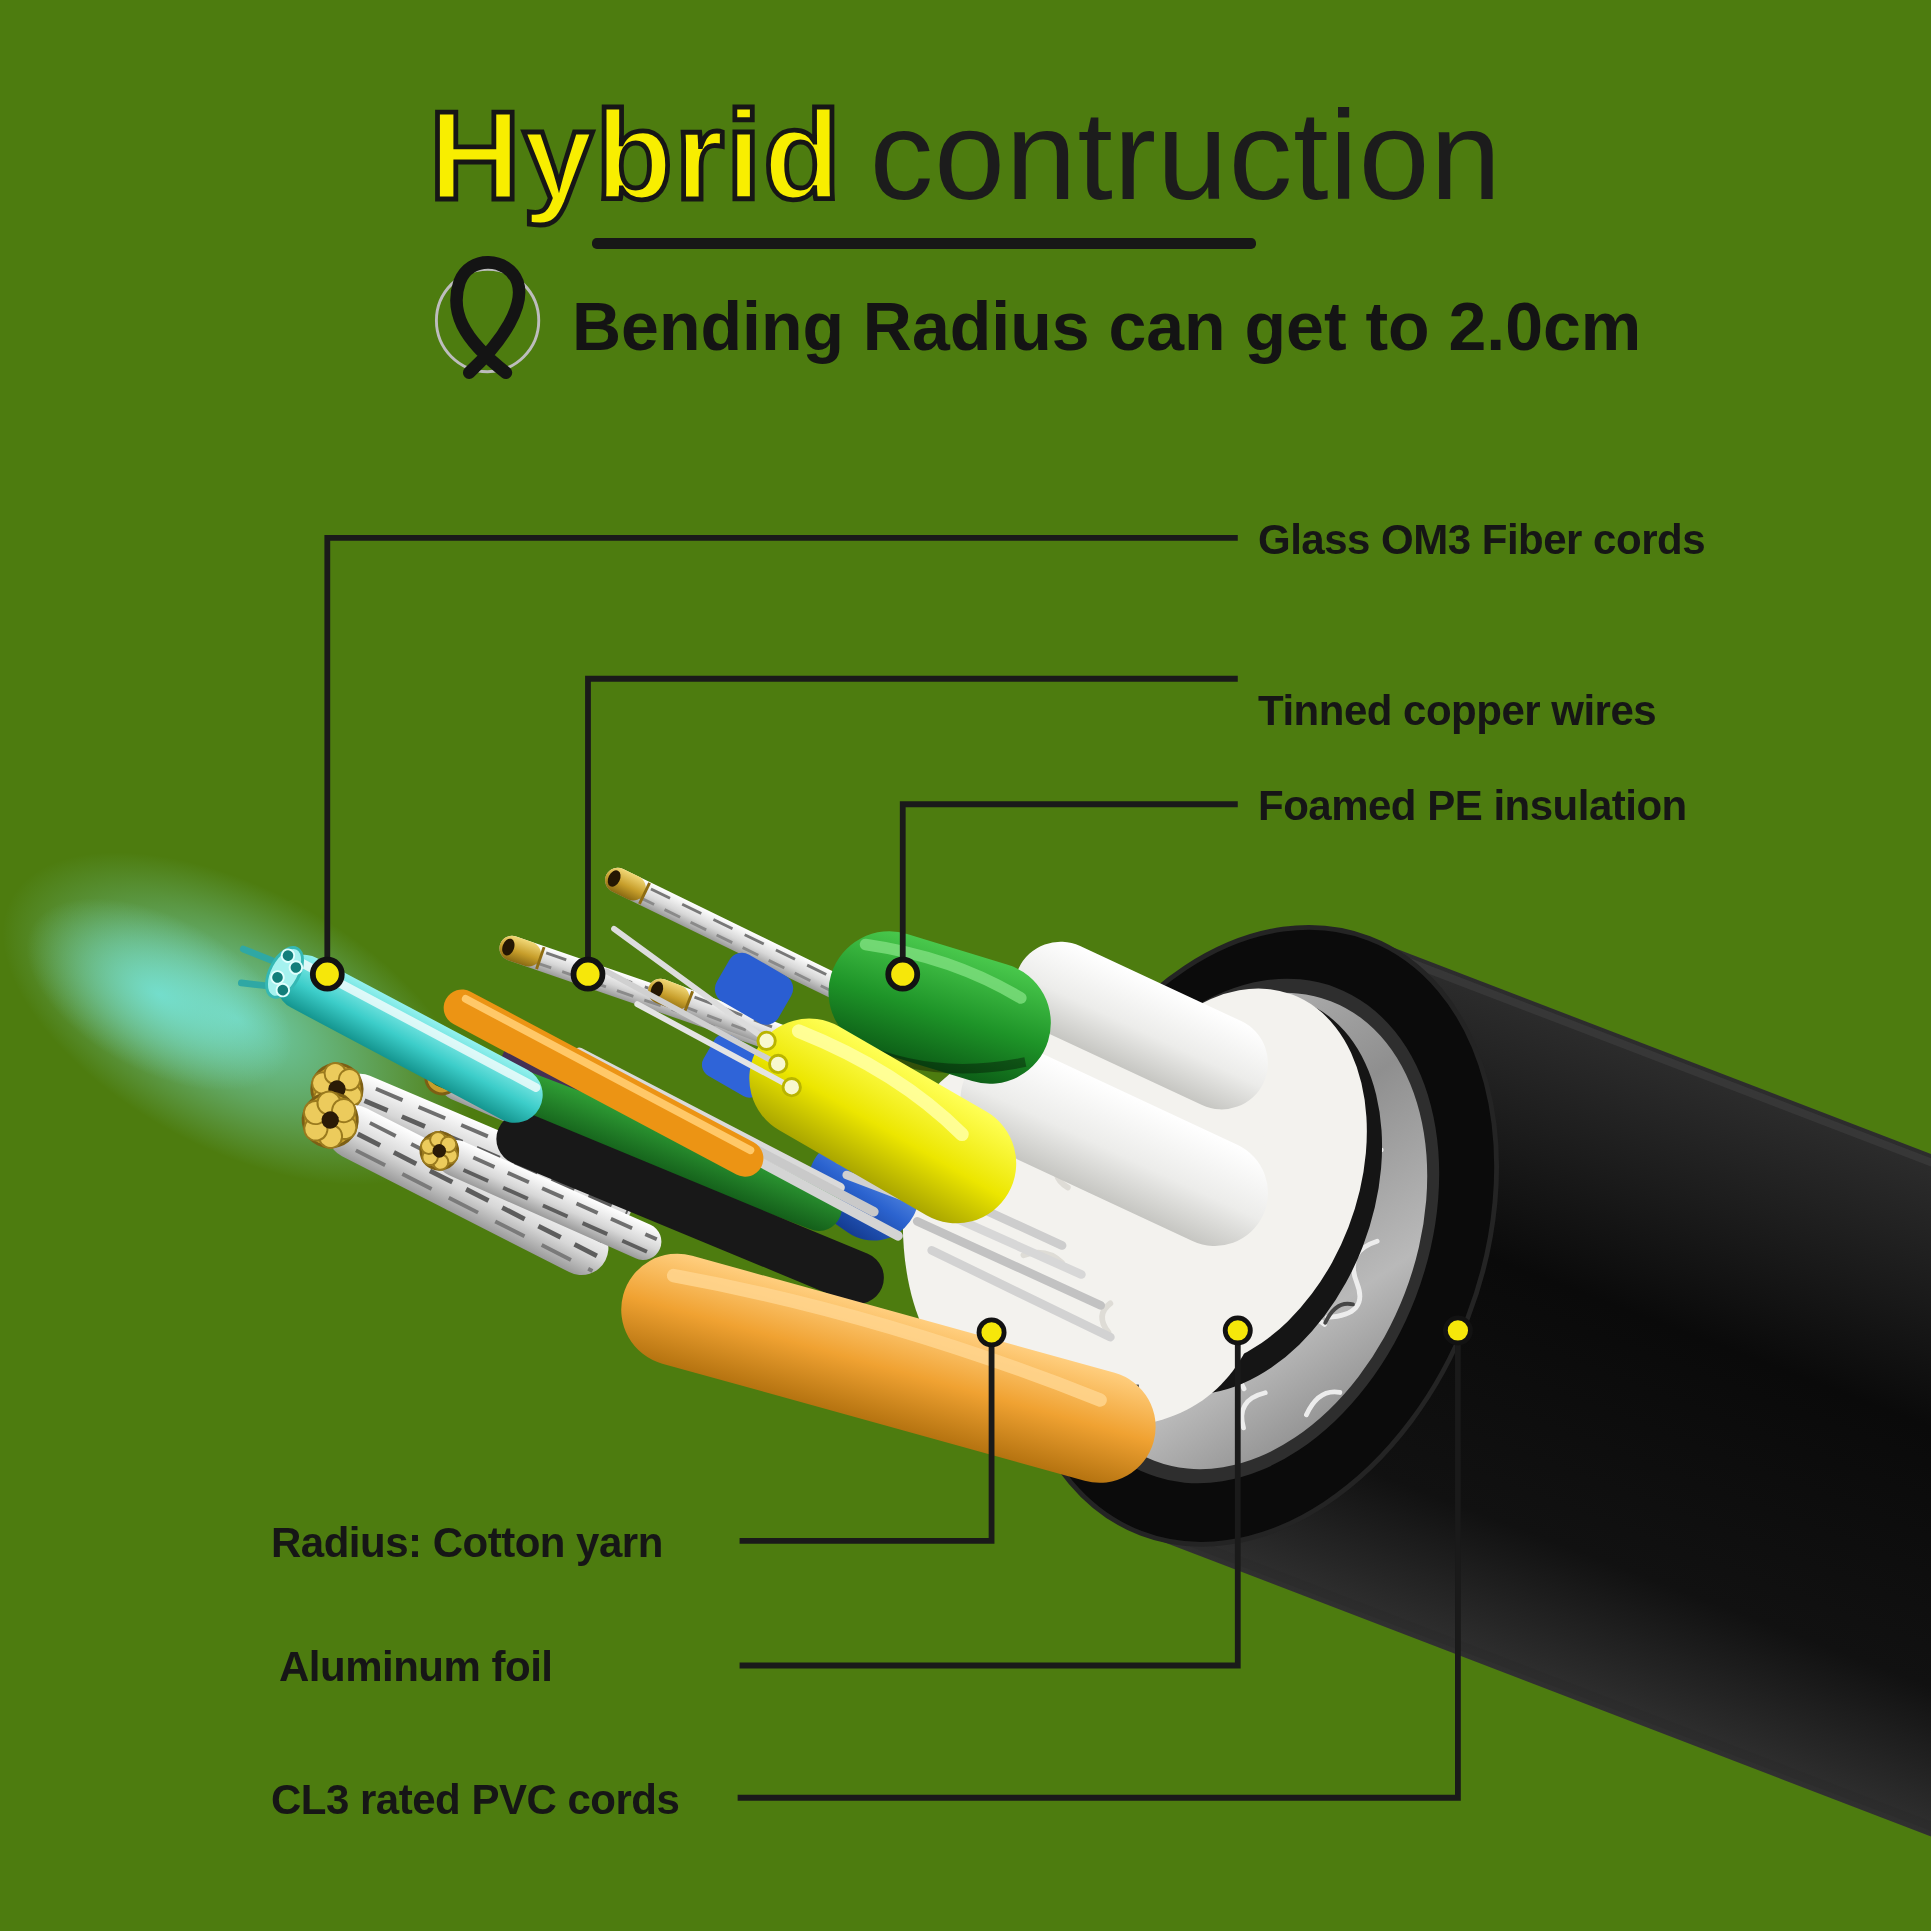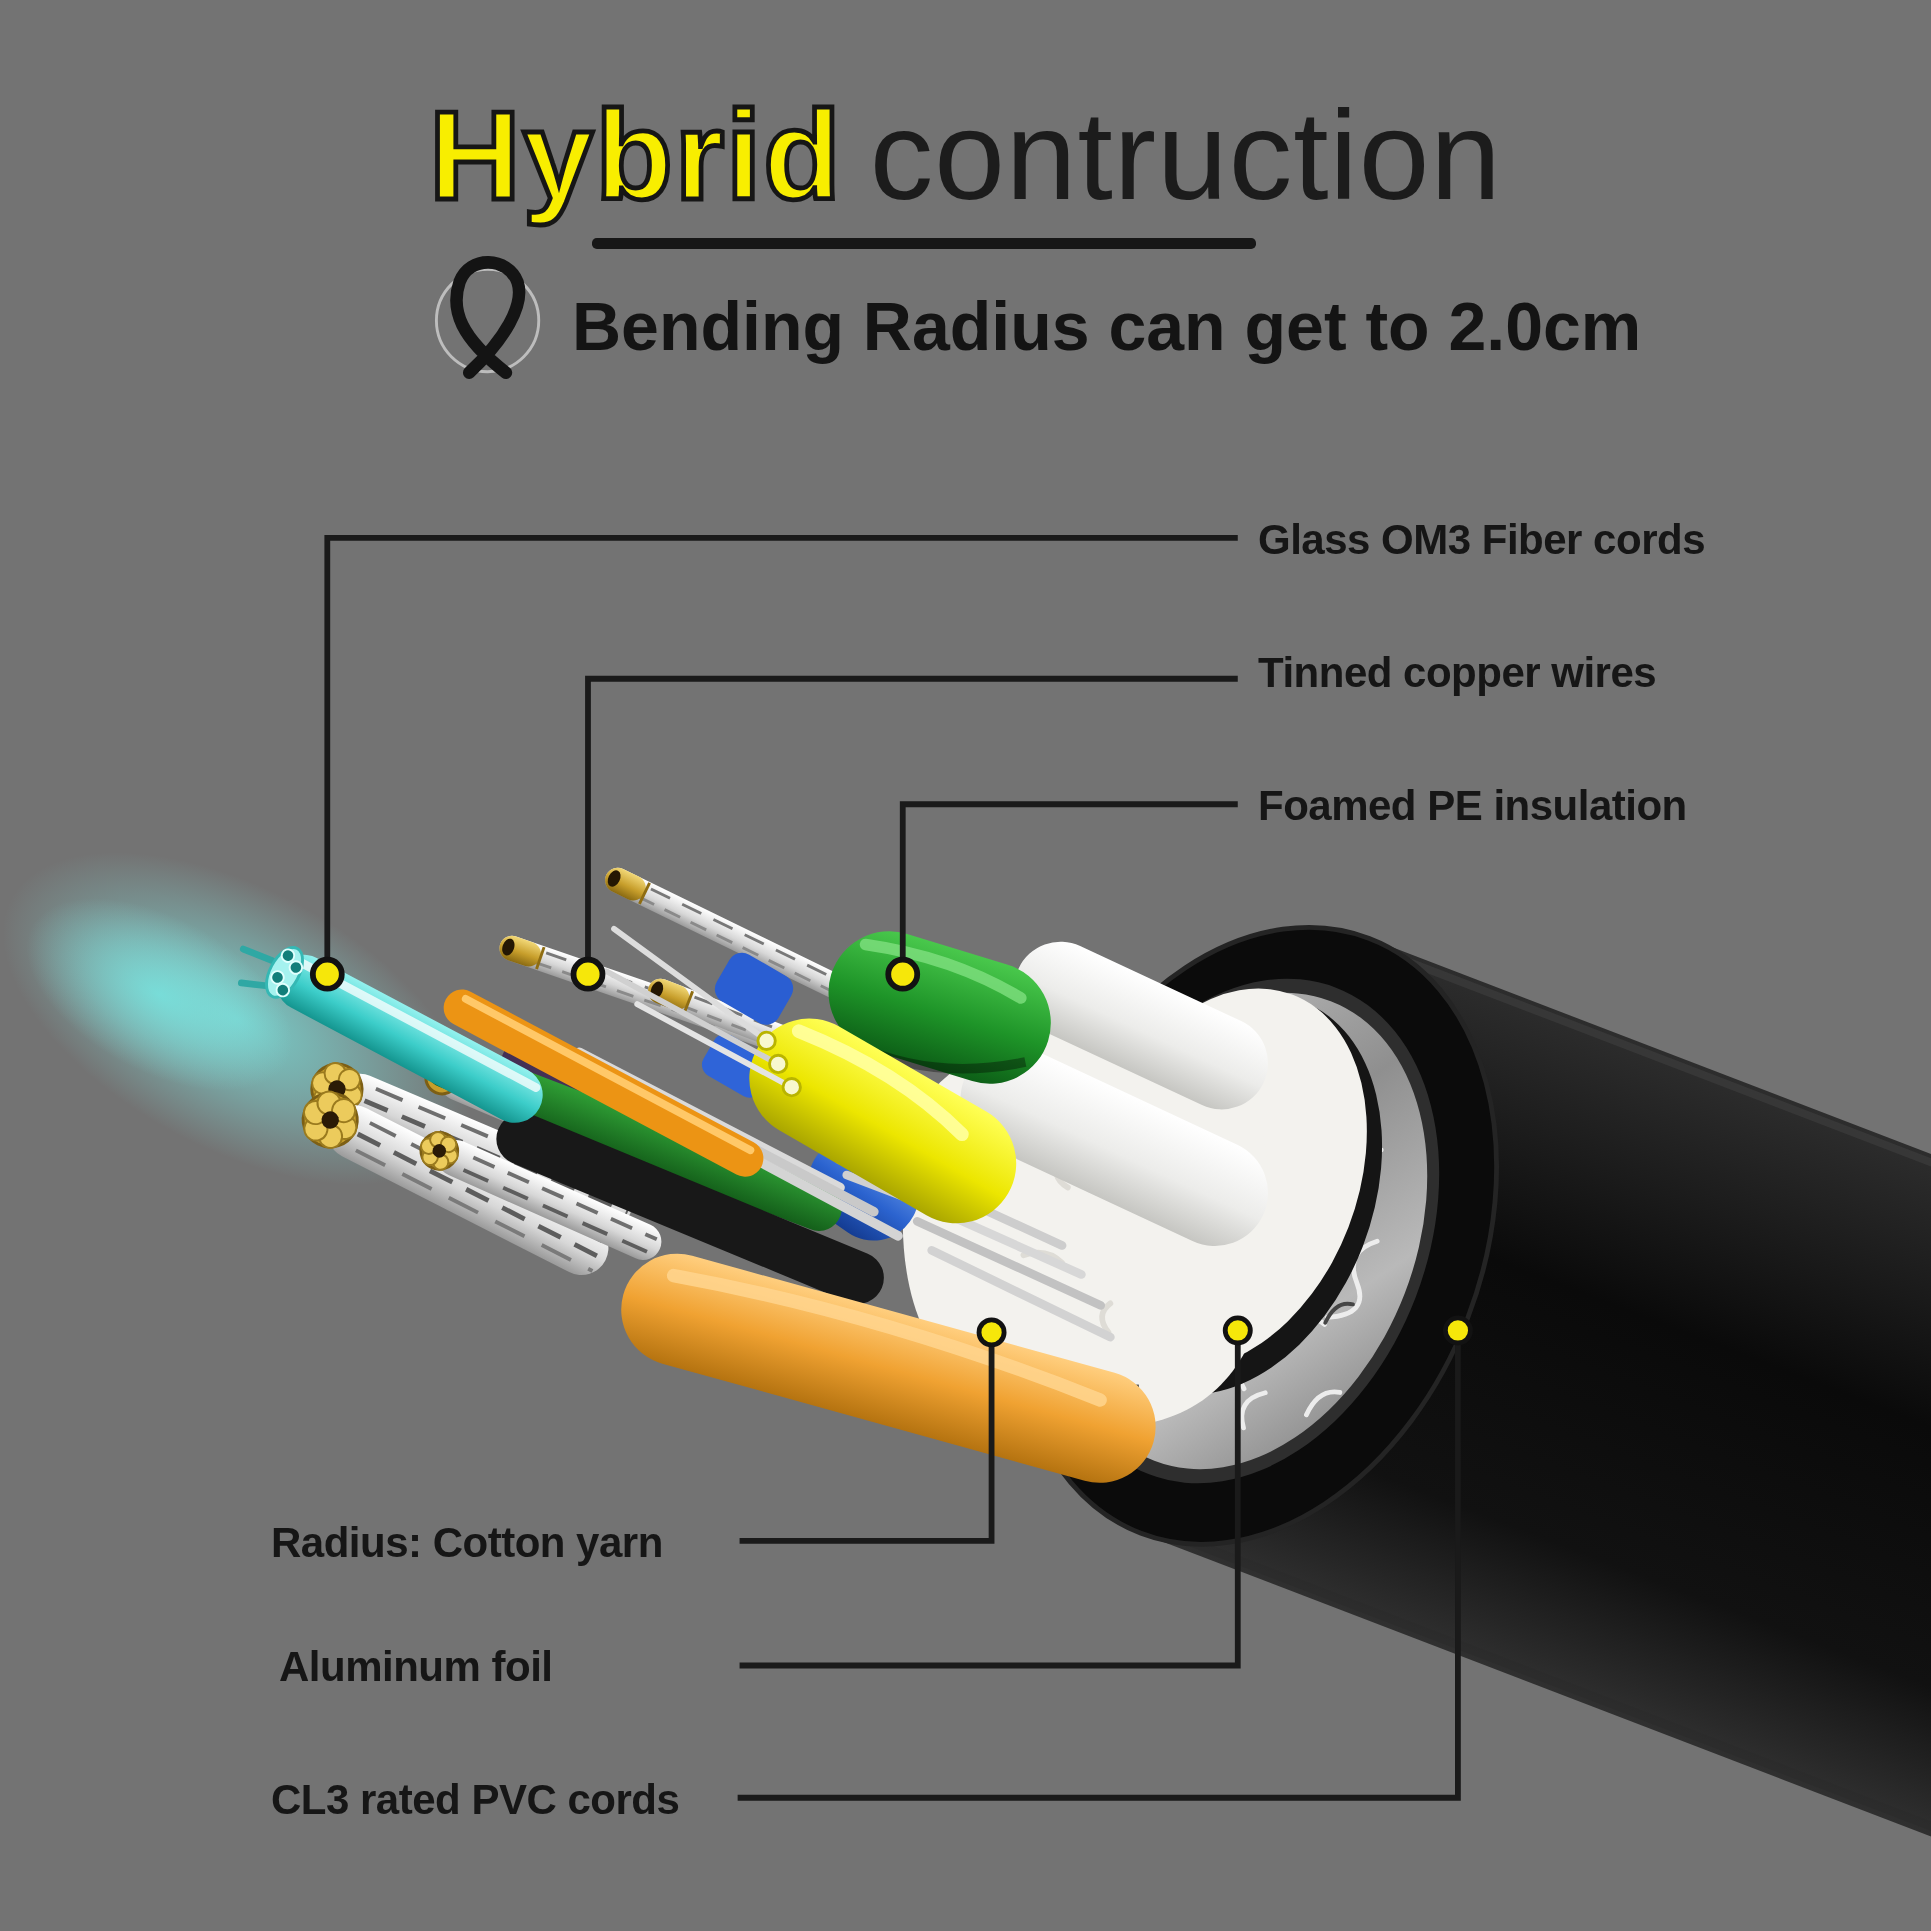--- a/index.html
+++ b/index.html
@@ -1,16 +1,16 @@
 <!DOCTYPE html>
 <html><head>
 <meta charset="utf-8">
 <style>
   html,body{margin:0;padding:0;background:#ffffff;}
-  .stage{position:relative;width:1931px;height:1931px;background:#737373;overflow:hidden;
+  .stage{position:relative;width:1931px;height:1931px;background:#4d7c0f;overflow:hidden;
          font-family:"Liberation Sans", sans-serif;}
   .stage svg.art{position:absolute;left:0;top:0;}
   .title{position:absolute;left:0;top:89px;width:1931px;text-align:center;
          font-size:127px;line-height:1.05;white-space:nowrap;}
   .title .hl{color:#F8EE00;font-weight:700;-webkit-text-stroke:4.8px #161616;letter-spacing:1.9px;}
   .title .rest{color:#1c1c1c;font-weight:400;letter-spacing:1px;margin-left:27px;}
   .underline{position:absolute;left:592px;top:238px;width:664px;height:10.6px;background:#171717;border-radius:4.8px;}
   .subtitle{position:absolute;left:572px;top:287px;font-size:68px;font-weight:700;color:#141414;
             letter-spacing:0px;white-space:nowrap;}
   .lbl{position:absolute;font-size:42px;font-weight:700;color:#161616;letter-spacing:-0.5px;white-space:nowrap;}
@@ -366,20 +366,20 @@
     <circle cx="1510" cy="1378" r="13" stroke-width="5"></circle>
   </g>
 </svg>
 
 <div class="title"><span class="hl">Hybrid</span><span class="rest">contruction</span></div>
 <div class="underline"></div>
 
 <div class="subtitle">Bending Radius can get to 2.0cm</div>
 
 <div class="lbl r" style="left:1258px;top:516px;">Glass OM3 Fiber cords</div>
-<div class="lbl r" style="left:1258px;top:649px;">Tinned copper wires</div>
+<div class="lbl r" style="left:1258px;top:687px;">Tinned copper wires</div>
 <div class="lbl r" style="left:1258px;top:782px;">Foamed PE insulation</div>
 <div class="lbl" style="left:271px;top:1519px;">Radius: Cotton yarn</div>
 <div class="lbl" style="left:279px;top:1643px;">Aluminum foil</div>
 <div class="lbl" style="left:271px;top:1776px;">CL3 rated PVC cords</div>
 
 </div>
 
 
 </body></html>

